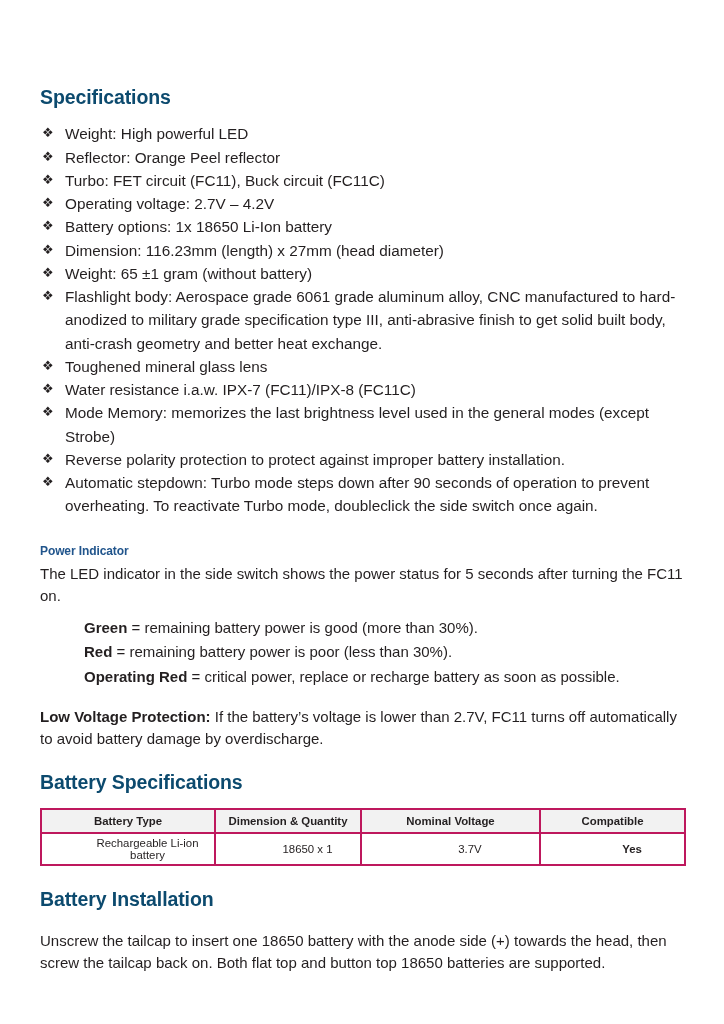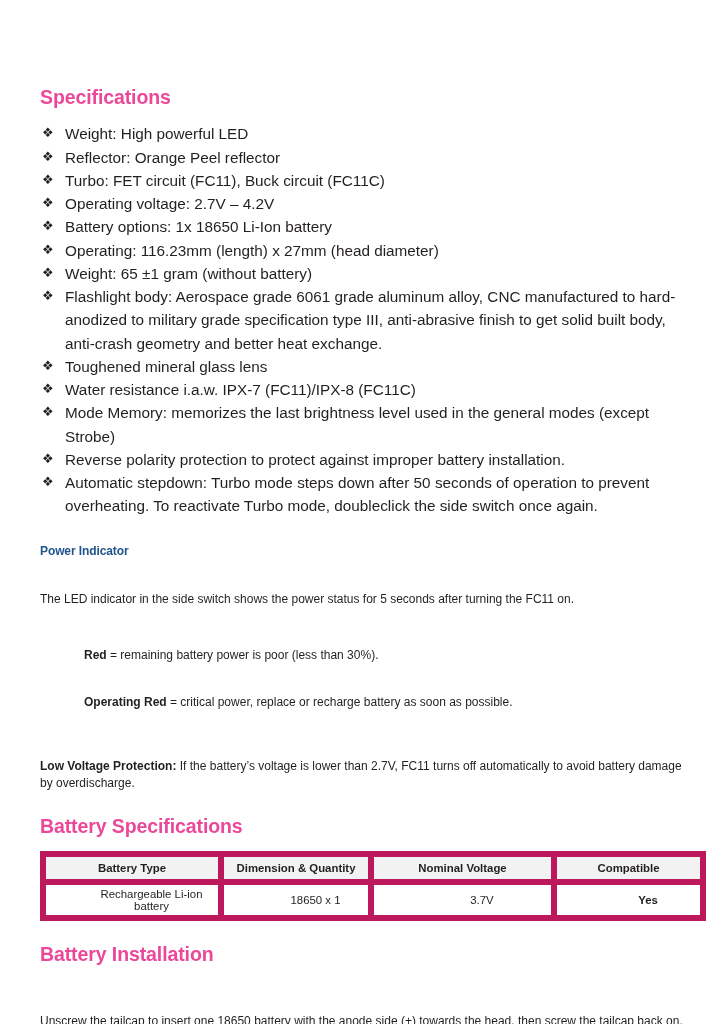--- a/index.html
+++ b/index.html
@@ -18,21 +18,21 @@
     position: relative;
     width: 724px;
     height: 1024px;
     background: #ffffff;
     box-sizing: border-box;
     padding: 0 40px;
   }
 
   
   h1.section-title {
-    color: #ec4899;
+    color: #0c4a6e;
     font-size: 19.5px;
     font-weight: bold;
     letter-spacing: -0.1px;
     margin: 0;
     padding: 0;
     line-height: 1.15;
   }
   h2.section-title-sm {
     color: #21558c;
     font-size: 12px;
@@ -61,45 +61,44 @@
     position: absolute;
     left: 2px;
     top: 0;
     font-size: 13px;
     line-height: 1.72;
     color: #231f20;
   }
 
   
   .body-sm {
-    font-size: 12px;
+    font-size: 15px;
     line-height: 1.45;
     color: #231f20;
-    margin-top: 28px;
   }
   .indent-block {
     margin-left: 44px;
   }
   .indent-block .body-sm {
     line-height: 1.62;
   }
   .lead-bold {
     font-weight: bold;
   }
 
   
   table.spec-table {
     border-collapse: collapse;
     width: 620px;
     table-layout: fixed;
     font-size: 11.4px;
   }
   table.spec-table th,
   table.spec-table td {
-    border: 6px solid #be185d;
+    border: 2px solid #be185d;
     text-align: center;
     padding: 3px 2px;
     color: #231f20;
   }
   table.spec-table thead th {
     background: #f2f2f2;
     font-weight: bold;
     height: 16px;
   }
   table.spec-table tbody td {
@@ -154,21 +153,21 @@
     <li>
       <span class="bullet-glyph">❖</span>
       <span>Operating voltage: 2.7V – 4.2V</span>
     </li>
     <li>
       <span class="bullet-glyph">❖</span>
       <span>Battery options: 1x 18650 Li-Ion battery</span>
     </li>
     <li>
       <span class="bullet-glyph">❖</span>
-      <span>Operating: 116.23mm (length) x 27mm (head diameter)</span>
+      <span>Dimension: 116.23mm (length) x 27mm (head diameter)</span>
     </li>
     <li>
       <span class="bullet-glyph">❖</span>
       <span>Weight: 65 ±1 gram (without battery)</span>
     </li>
     <li>
       <span class="bullet-glyph">❖</span>
       <span>Flashlight body: Aerospace grade 6061 grade aluminum alloy, CNC manufactured to hard-anodized to military grade specification type III, anti-abrasive finish to get solid built body, anti-crash geometry and better heat exchange.</span>
     </li>
     <li>
@@ -182,35 +181,38 @@
     <li>
       <span class="bullet-glyph">❖</span>
       <span>Mode Memory: memorizes the last brightness level used in the general modes (except Strobe)</span>
     </li>
     <li>
       <span class="bullet-glyph">❖</span>
       <span>Reverse polarity protection to protect against improper battery installation.</span>
     </li>
     <li>
       <span class="bullet-glyph">❖</span>
-      <span>Automatic stepdown: Turbo mode steps down after 50 seconds of operation to prevent overheating. To reactivate Turbo mode, doubleclick the side switch once again.</span>
+      <span>Automatic stepdown: Turbo mode steps down after 90 seconds of operation to prevent overheating. To reactivate Turbo mode, doubleclick the side switch once again.</span>
     </li>
   </ul>
 
   <div class="gap-before-pi"></div>
 
   <h2 class="section-title-sm">Power Indicator</h2>
 
   <div class="gap-after-pi-h"></div>
 
   <div class="body-sm">The LED indicator in the side switch shows the power status for 5 seconds after turning the FC11 on.</div>
 
   <div class="gap-before-ind"></div>
 
   <div class="indent-block">
+    <div class="body-sm">
+      <span class="lead-bold">Green</span><span> = remaining battery power is good (more than 30%).</span>
+    </div>
     <div class="body-sm">
       <span class="lead-bold">Red</span><span> = remaining battery power is poor (less than 30%).</span>
     </div>
     <div class="body-sm">
       <span class="lead-bold">Operating Red</span><span> = critical power, replace or recharge battery as soon as possible.</span>
     </div>
   </div>
 
   <div class="gap-before-lvp"></div>
 

